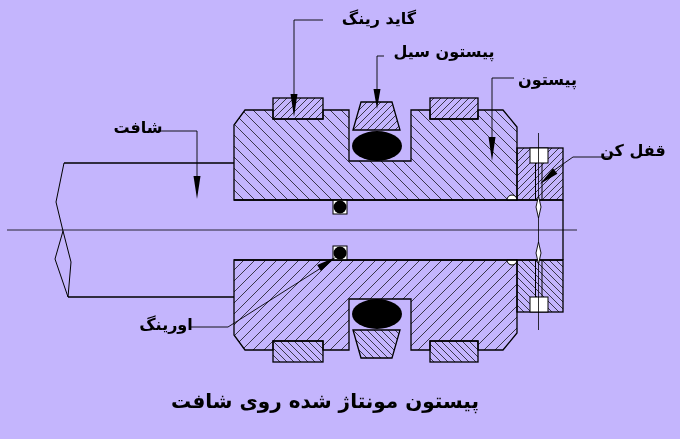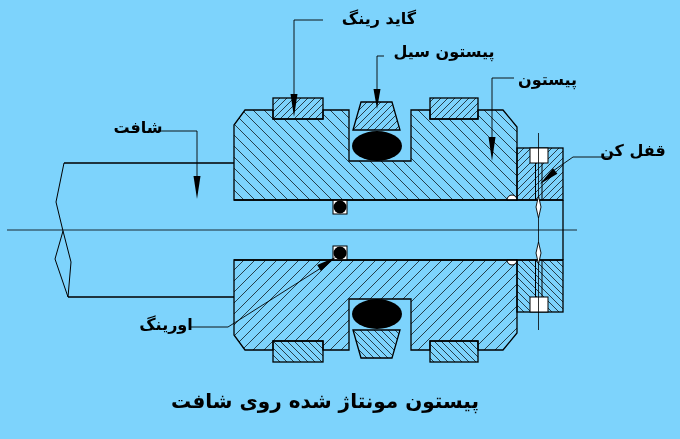--- a/index.html
+++ b/index.html
@@ -1,16 +1,16 @@
 <!DOCTYPE html>
 <html><head>
 <meta charset="utf-8">
 <style>
   html,body{margin:0;padding:0;background:#ffffff;}
-  .stage{position:relative;width:680px;height:439px;background:#7dd3fc;overflow:hidden;
+  .stage{position:relative;width:680px;height:439px;background:#c4b5fd;overflow:hidden;
          font-family:"DejaVu Sans",sans-serif;}
   svg text{font-family:"DejaVu Sans",sans-serif;font-weight:bold;fill:#000;}
   svg .lbl{font-size:16px;}
   svg .cap{font-size:20px;}
 </style>
 </head>
 <body>
 
 <div class="stage">
 <svg width="680" height="439" viewBox="0 0 680 439">

